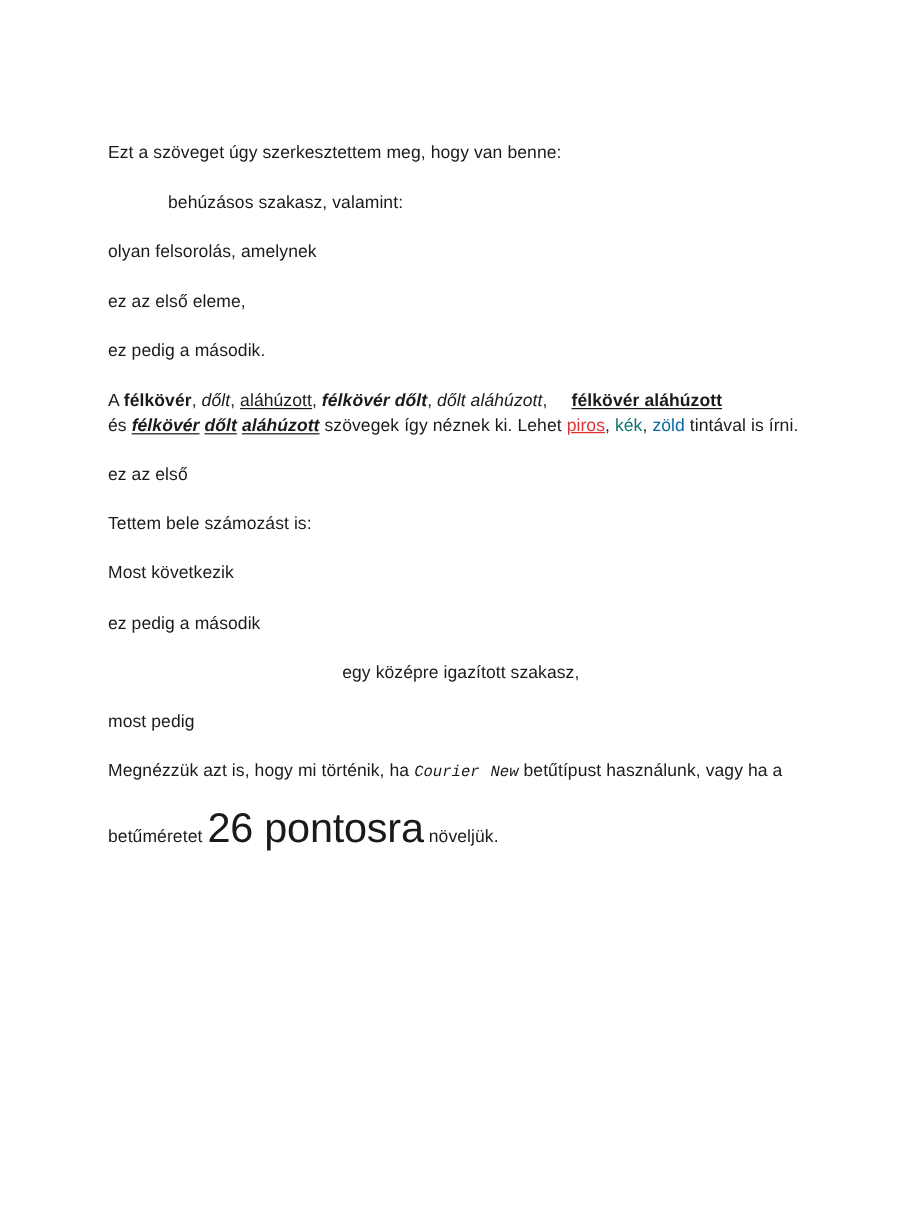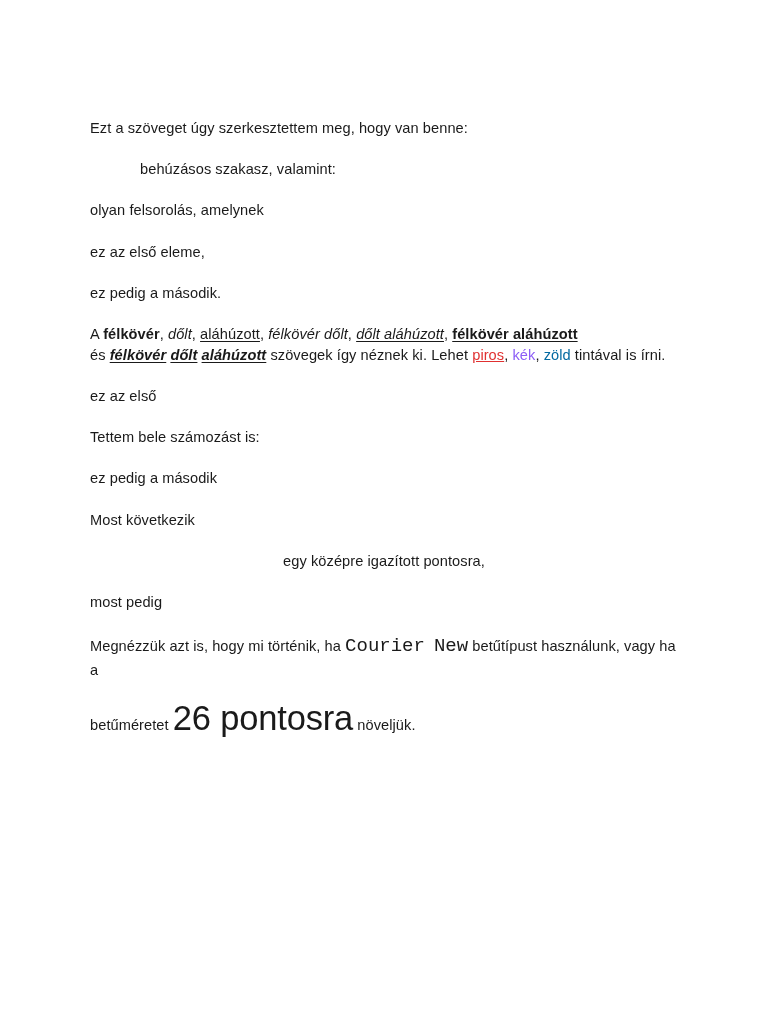--- a/index.html
+++ b/index.html
@@ -55,36 +55,37 @@
     text-align: right;
   }
 
   .gap-before {
     margin-top: 14px;
   }
 
   b, .b { font-weight: 700; }
   i, .i { font-style: italic; }
   .u { text-decoration: underline; text-underline-offset: 2px; }
-  .bi { font-weight: 400; font-style: italic; }
-  .iu { font-style: italic; text-decoration: underline; text-underline-offset: 2px; }
-  .bu { font-weight: 700; text-decoration: underline; text-underline-offset: 2px; }
+  .bi { font-weight: 700; font-style: italic; }
+  .iu { font-style: italic; text-underline-offset: 2px; }
+  .bu { font-weight: 700; text-decoration: underline; text-underline-offset: 2px; margin-left: 16px; }
 
   
   .biu-words { font-weight: 700; font-style: italic; }
   .biu-words .w { text-decoration: underline; text-underline-offset: 2px; }
 
   .ink-red { color: #e03030; text-decoration: underline; }
-  .ink-blue { color: #8b5cf6; }
+  .ink-blue { color: #0f766e; }
   .ink-green { color: #0369a1; }
 
   .mono {
     font-family: "Liberation Mono", "DejaVu Sans Mono", monospace;
-    font-size: 19px;
+    font-size: 13px;
     letter-spacing: 0;
+    font-style: italic;
   }
   .mono-gap { display: inline-block; width: 9px; }
 
   .big-26 {
     font-size: 34.5px;
     line-height: 1;
     letter-spacing: -0.005em;
   }
 
   .line-bigmix {
@@ -110,25 +111,25 @@
     <p class="para">ez pedig a második.</p>
 
     <p class="para tight"><span>A </span><span class="b">félkövér</span><span>, </span><span class="i">dőlt</span><span>, </span><span class="u">aláhúzott</span><span>, </span><span class="bi">félkövér dőlt</span><span>, </span><span class="iu">dőlt aláhúzott</span><span>, </span><span class="bu">félkövér aláhúzott</span></p>
 
     <p class="para"><span>és </span><span class="biu-words"><span class="w">félkövér</span> <span class="w">dőlt</span> <span class="w">aláhúzott</span></span><span> szövegek így néznek ki. Lehet </span><span class="ink-red">piros</span><span>, </span><span class="ink-blue">kék</span><span>, </span><span class="ink-green">zöld</span><span> tintával is írni.</span></p>
 
     <p class="para">ez az első</p>
 
     <p class="para gap-before">Tettem bele számozást is:</p>
 
+    <p class="para">Most következik</p>
+
     <p class="para">ez pedig a második</p>
 
-    <p class="para">Most következik</p>
-
-    <p class="para centered">egy középre igazított pontosra,</p>
+    <p class="para centered">egy középre igazított szakasz,</p>
 
     <p class="para">most pedig</p>
 
 
     <p class="para tight"><span>Megnézzük azt is, hogy mi történik, ha </span><span class="mono"><span>Courier</span><span class="mono-gap"></span><span>New</span></span><span> betűtípust használunk, vagy ha a</span></p>
 
     <p class="para line-bigmix gap-before"><span>betűméretet </span><span class="big-26">26 pontosra</span><span> növeljük.</span></p>
 
   </div>
 </div>

